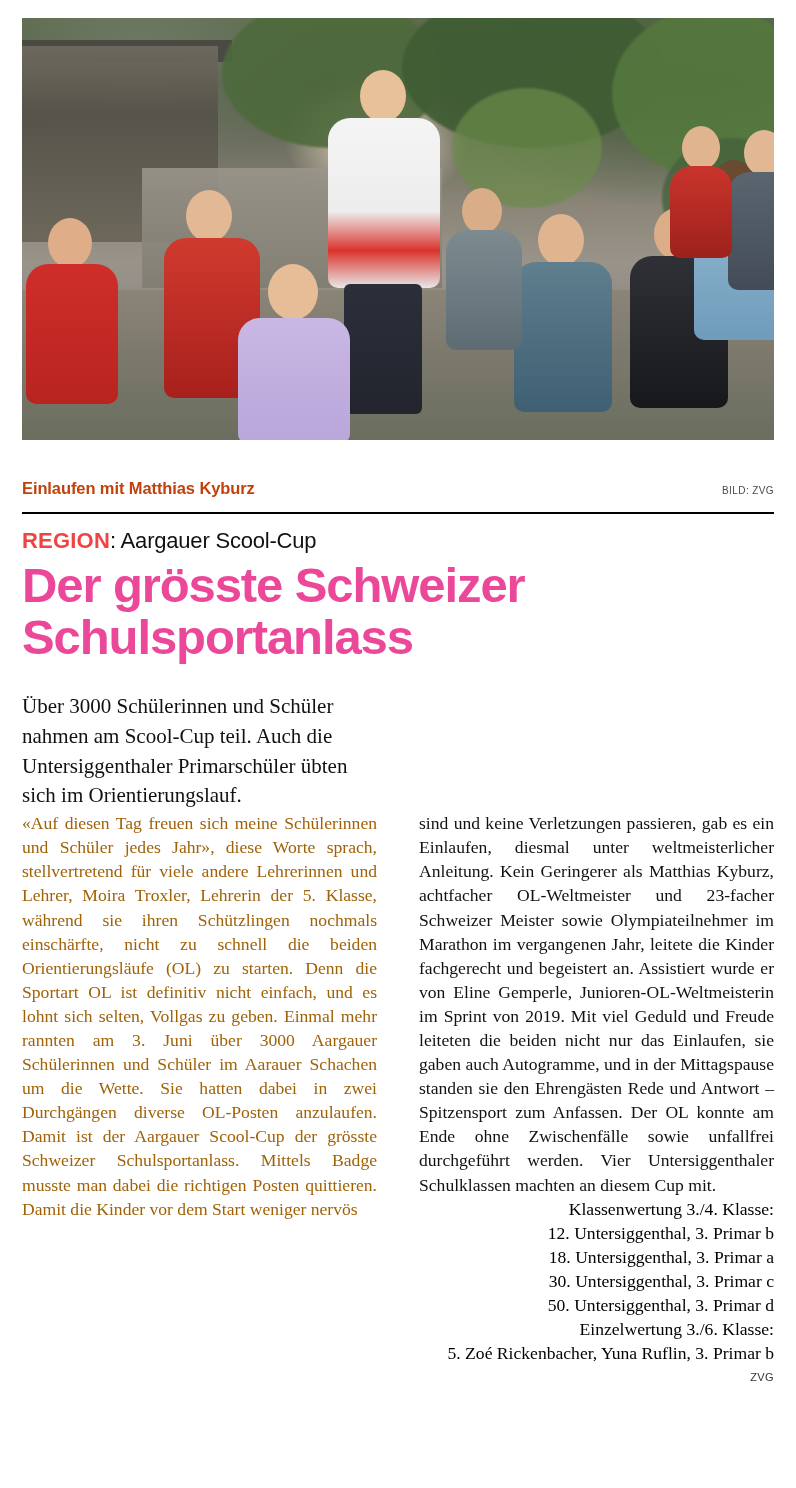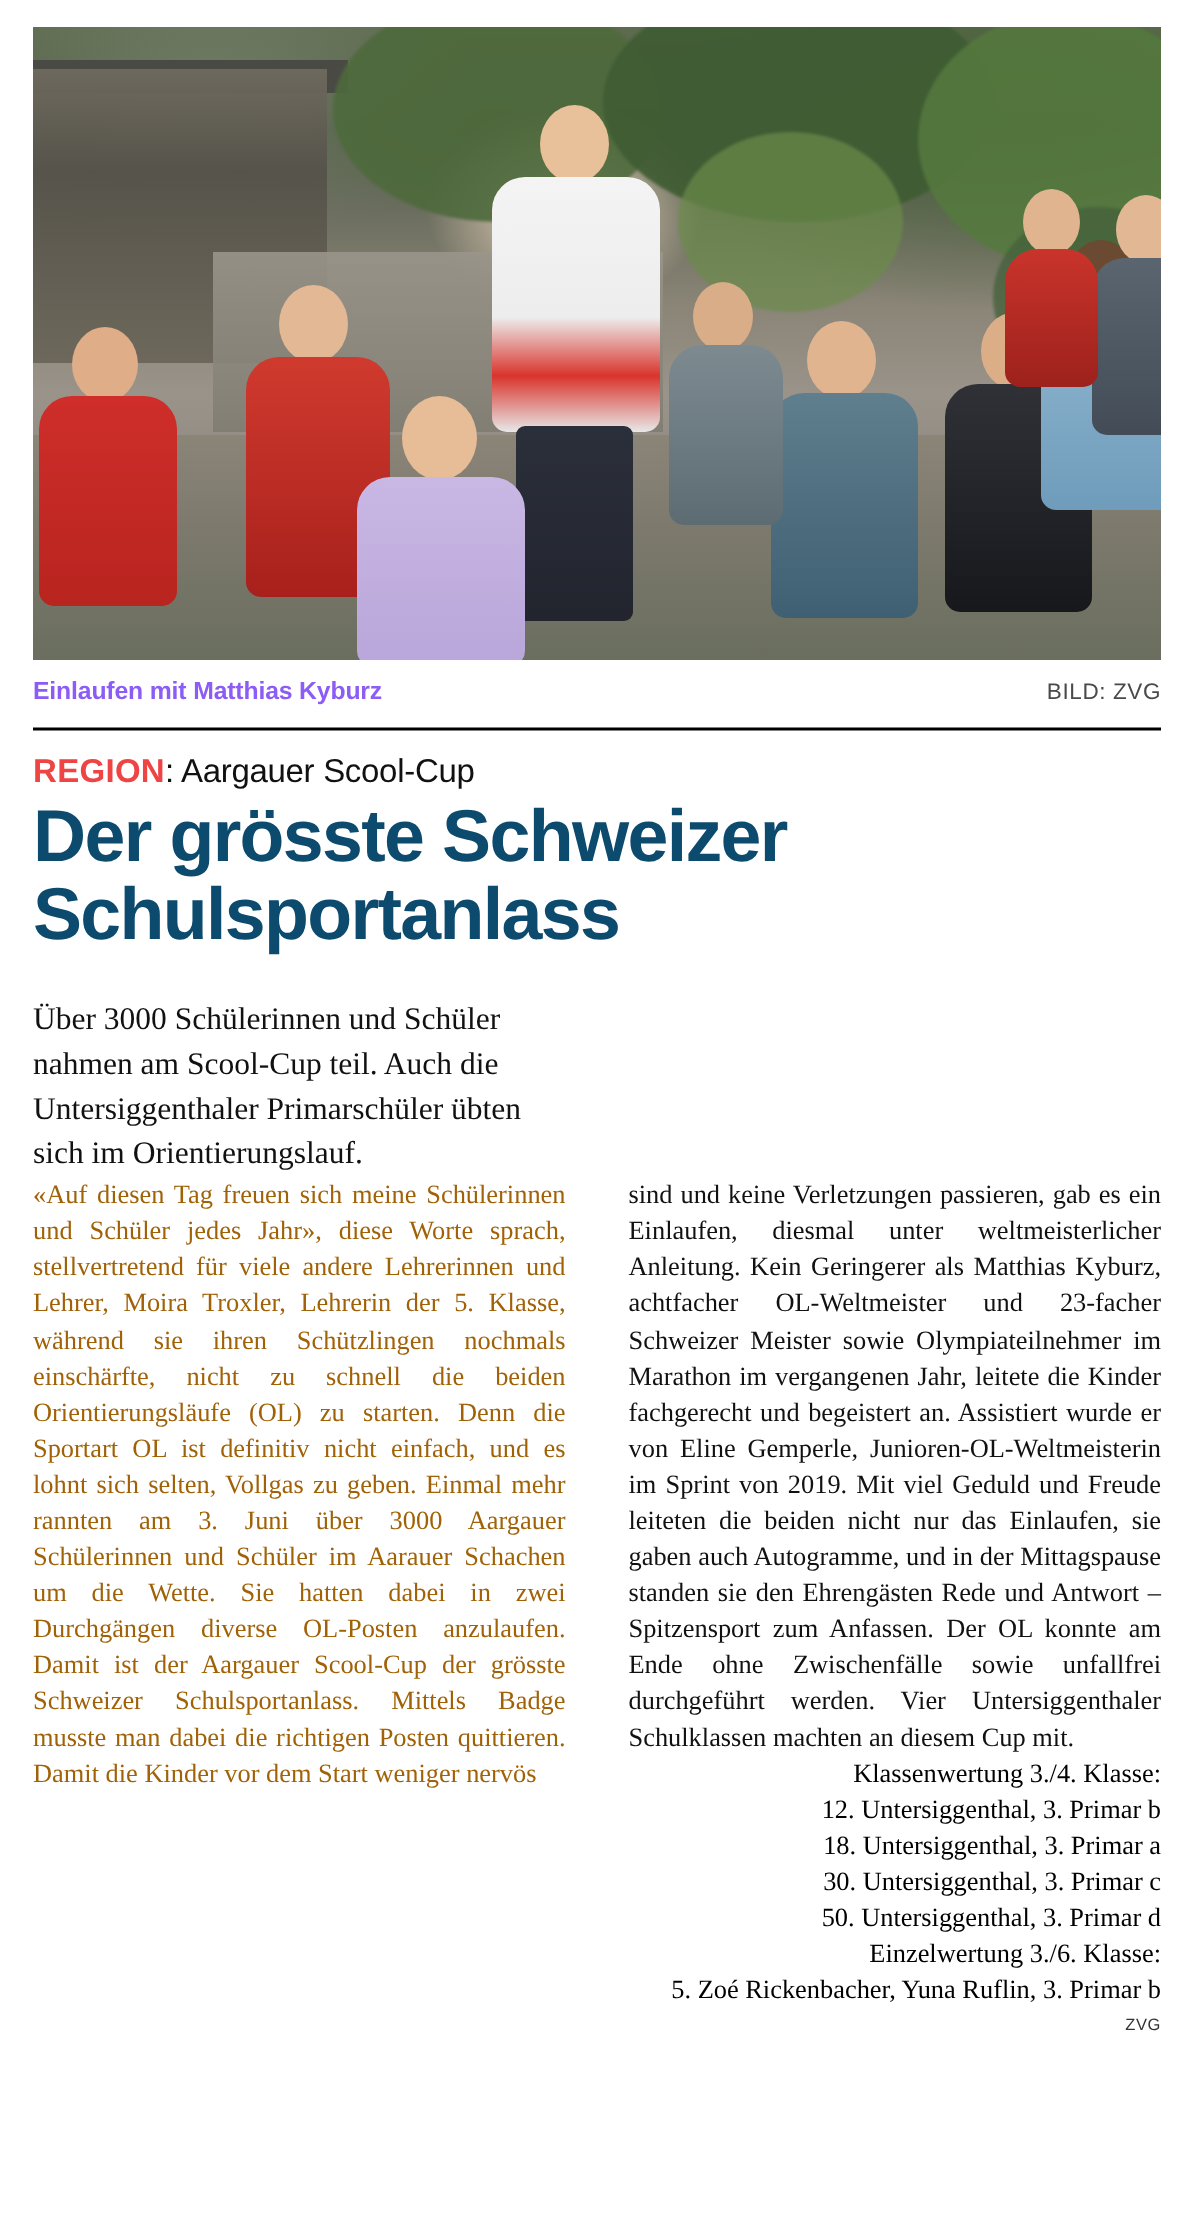--- a/index.html
+++ b/index.html
@@ -89,25 +89,26 @@
     align-items: baseline;
     justify-content: space-between;
     width: 752px;
     margin-top: 12px;
   }
   .caption {
     font-family: "Liberation Sans", sans-serif;
     font-weight: bold;
     font-size: 16.5px;
     letter-spacing: -0.1px;
-    color: #8b5cf6;
+    color: #c2410c;
+    margin-top: 27px;
   }
   .credit {
     font-family: "Liberation Sans", sans-serif;
-    font-size: 15px;
+    font-size: 10px;
     letter-spacing: .4px;
     color: #4a4a4a;
   }
 
   .rule {
     width: 752px;
     height: 2px;
     background: #000;
     margin-top: 14px;
     margin-bottom: 14px;
@@ -126,21 +127,21 @@
     letter-spacing: 0.2px;
   }
   .kicker .kicker-rest { color: #111; font-weight: normal; }
 
   .headline {
     font-family: "Liberation Sans", sans-serif;
     font-weight: bold;
     font-size: 49px;
     line-height: 1.06;
     letter-spacing: -1.1px;
-    color: #0c4a6e;
+    color: #ec4899;
     margin: 4px 0 0 0;
     max-width: 720px;
   }
 
   
   .lead {
     margin-top: 28px;
     font-size: 21px;
     line-height: 1.42;
     width: 355px;

